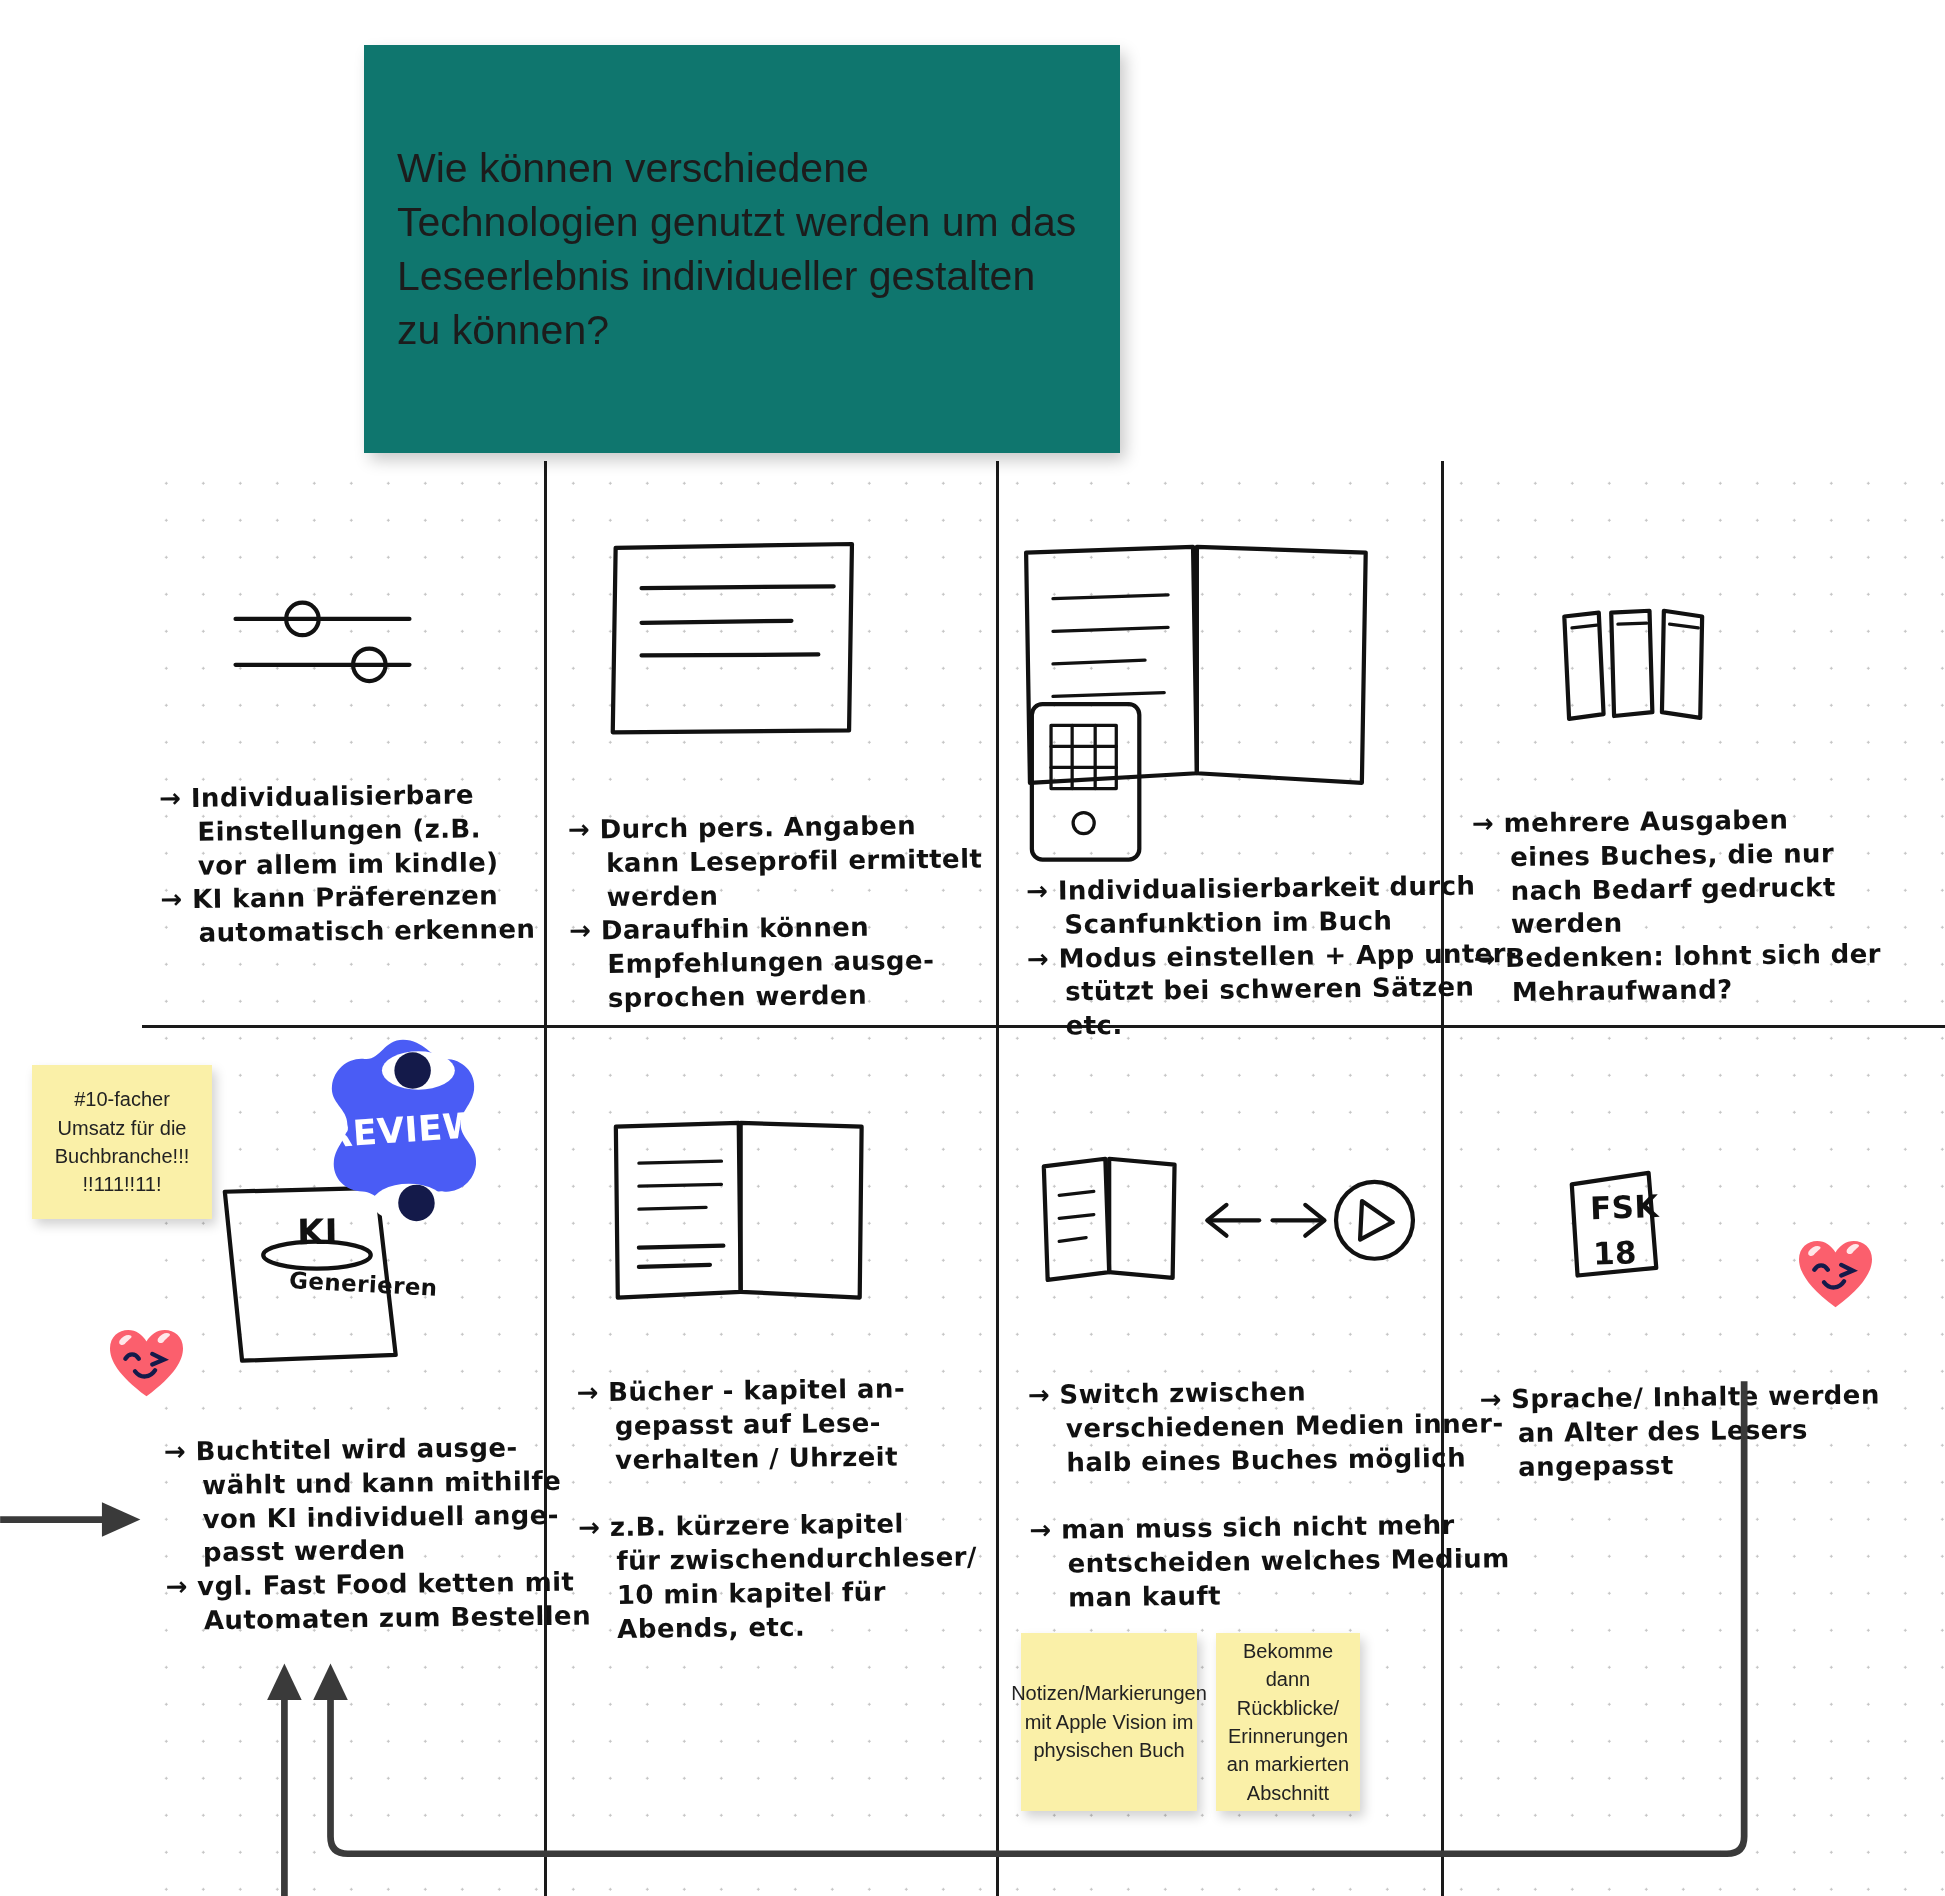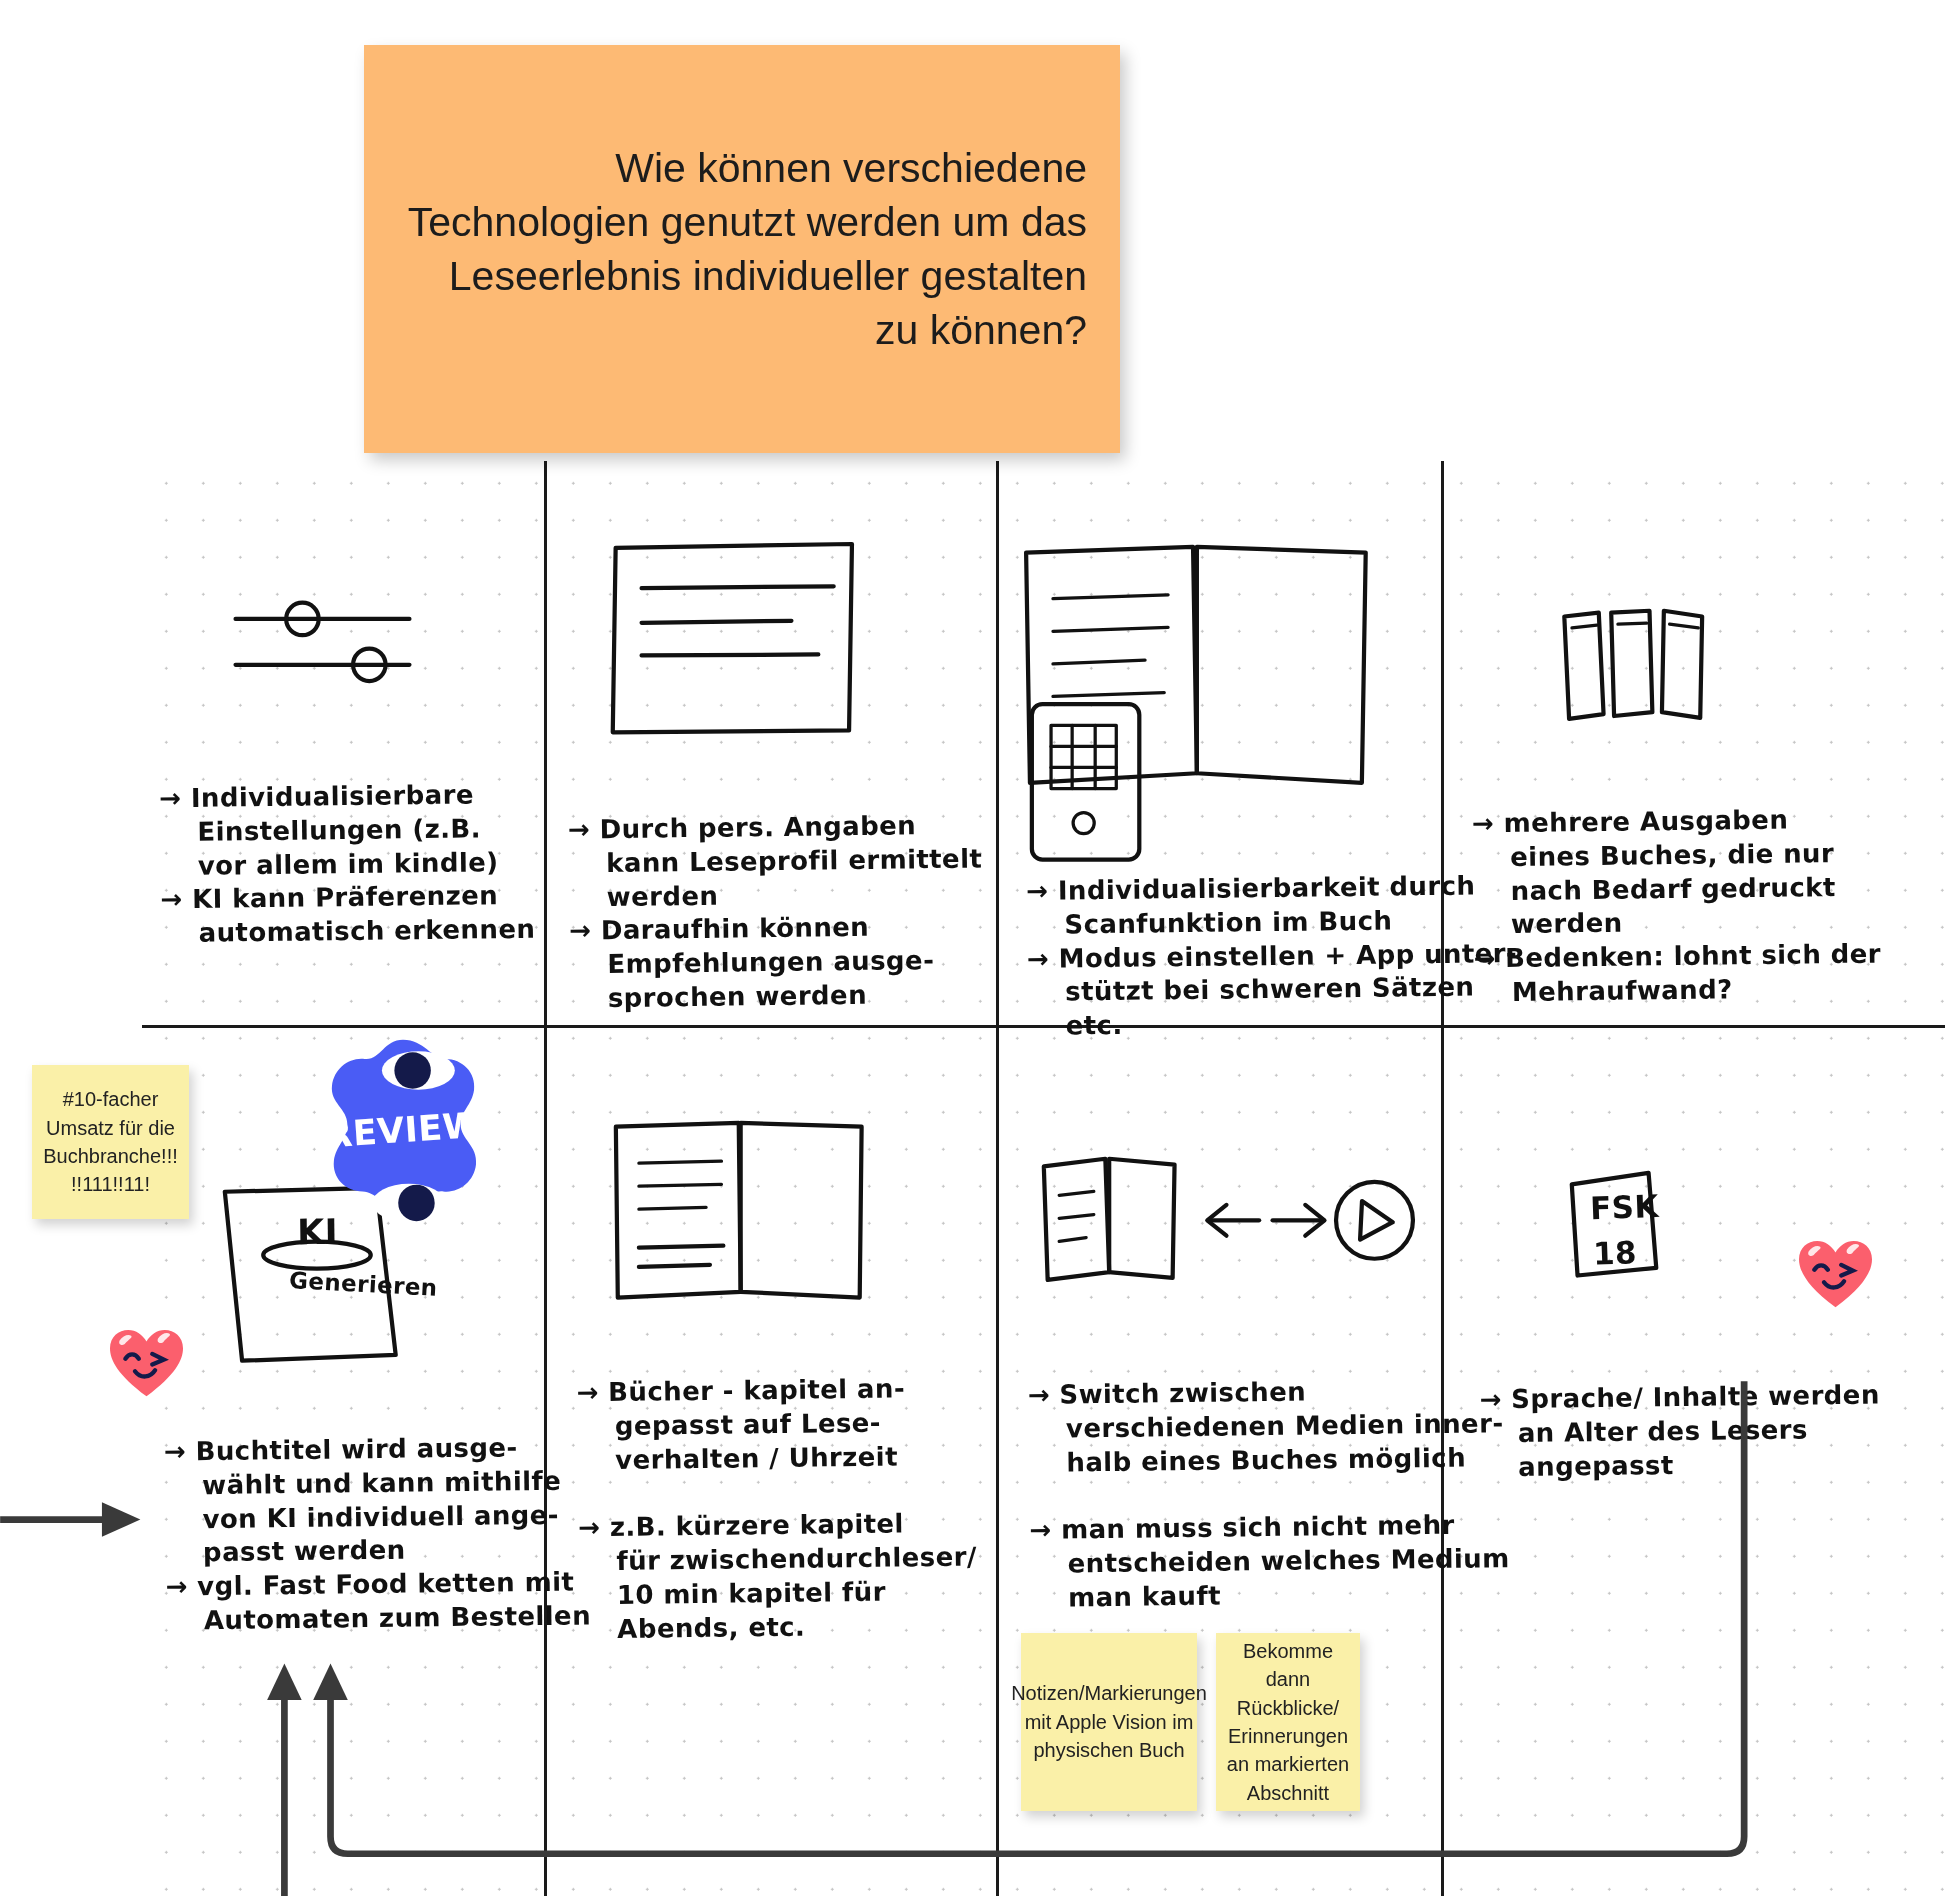--- a/index.html
+++ b/index.html
@@ -24,24 +24,24 @@
     pointer-events:none;
   }
 
   
   .vline{position:absolute;width:2.9px;background:#1a1a1a;}
   .hline{position:absolute;height:2.9px;background:#1a1a1a;}
 
   
   #question-note{
     position:absolute;left:364px;top:45px;width:756px;height:408px;
-    background:#fdba74;
+    background:#0f766e;
     box-shadow:5.8px 7.7px 15.4px rgba(0,0,0,.22);
     display:flex;align-items:center;justify-content:center;
-    text-align:right;
+    text-align:left;
     padding:0 33px;
     box-sizing:border-box;
     z-index:6;
   }
   #question-note .q-text{
     font-size:41px;line-height:1.32;color:#1c1c1c;font-weight:400;
   }
 
   
   .sticky{
@@ -223,21 +223,21 @@
 
   <svg class="sk" style="left:1564px;top:1168px;width:125px;height:120px;" viewBox="0 0 130 125">
     <path class="st" d="M8 17 L88 5 L96 104 L14 112 Z"></path>
   </svg>
   <div class="hand" style="left:1590px;top:1187px;font-size:31px;transform:rotate(-2deg);">FSK</div>
   <div class="hand" style="left:1593px;top:1233px;font-size:31px;transform:rotate(-2deg);">18</div>
   <div class="hand" style="left:1480px;top:1381px;">→ Sprache/ Inhalte werden
     an Alter des Lesers
     angepasst</div>
 
-  <div class="sticky" style="left:32px;top:1065px;width:157px;height:154px;">
+  <div class="sticky" style="left:32px;top:1065px;width:180px;height:154px;">
     <div class="s-text">#10-facher Umsatz für die Buchbranche!!! !!111!!11!</div>
   </div>
 
   <div class="sticky" style="left:1021px;top:1633px;width:176px;height:178px;">
     <div class="s-text">Notizen/Markierungen mit Apple Vision im physischen Buch</div>
   </div>
 
   <div class="sticky" style="left:1216px;top:1633px;width:144px;height:178px;">
     <div class="s-text">Bekomme dann Rückblicke/ Erinnerungen an markierten Abschnitt</div>
   </div>

